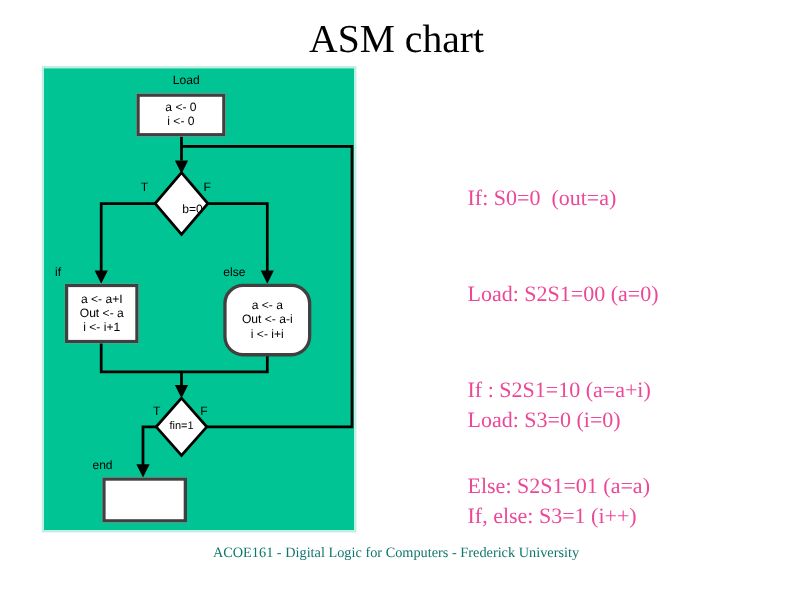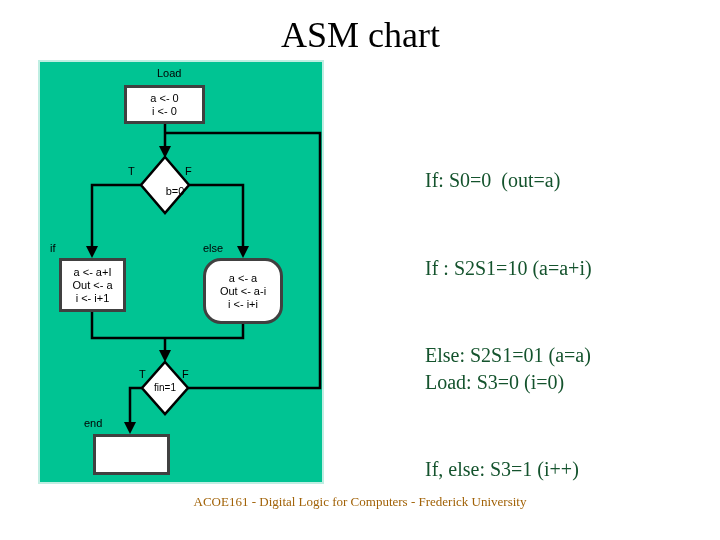--- a/index.html
+++ b/index.html
@@ -28,26 +28,26 @@
     background:#ffffff;border:3px solid #404040;box-sizing:border-box;
     display:flex;flex-direction:column;align-items:center;justify-content:center;
     font-size:11px;line-height:13px;color:#000;text-align:center;white-space:nowrap;
   }
   .diamond-text{
     font-size:11px;color:#000;text-align:center;white-space:nowrap;
   }
   
   .note{
     left:425px;font-family:"Liberation Serif",serif;font-size:20px;
-    line-height:29px;color:#14532d;white-space:pre;
+    line-height:29px;color:#ec4899;white-space:pre;
   }
   
   .footer{
     left:0;right:0;top:494px;text-align:center;
-    font-family:"Liberation Serif",serif;font-size:13px;color:#a16207;
+    font-family:"Liberation Serif",serif;font-size:13px;color:#0f766e;
   }
 </style>
 </head>
 <body>
 
 <div class="abs slide-title">ASM chart</div>
 
 <div class="abs panel">
 
   <svg width="282" height="420" viewBox="0 0 282 420">
@@ -97,20 +97,21 @@
 
   <div class="abs fc-label" style="left:44px;top:355px;">end</div>
   <div class="abs fc-box" style="left:53px;top:372px;width:77px;height:41px;"></div>
 </div>
 
 <div class="abs note" style="top:108px;">
   <div>If: S0=0  (out=a)</div>
 </div>
 
 <div class="abs note" style="top:196px;">
+  <div>Load: S2S1=00 (a=0)</div>
   <div>If : S2S1=10 (a=a+i)</div>
   <div>Else: S2S1=01 (a=a)</div>
 </div>
 
 <div class="abs note" style="top:310px;">
   <div>Load: S3=0 (i=0)</div>
   <div>If, else: S3=1 (i++)</div>
 </div>
 
 <div class="abs footer">ACOE161 - Digital Logic for Computers - Frederick University</div>

